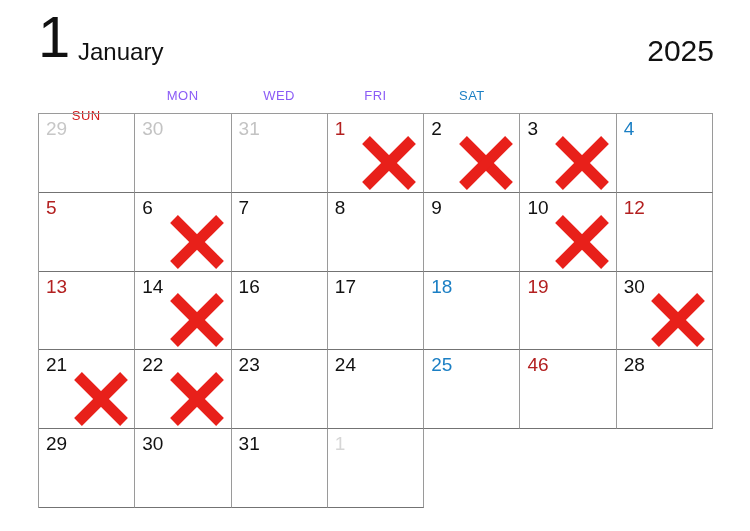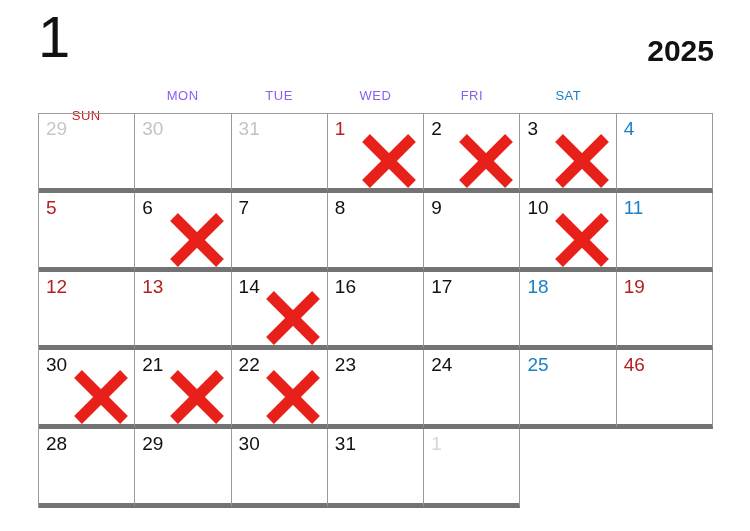--- a/index.html
+++ b/index.html
@@ -46,21 +46,20 @@
     line-height: 24px;
     color: #111111;
   }
   .year {
     position: absolute;
     right: 0;
     top: 22px;
     font-size: 30px;
     line-height: 30px;
     color: #111111;
-    font-weight: bold;
   }
 
   
   .weekdays {
     position: absolute;
     left: 38px;
     top: 88px;
     width: 675px;
     height: 22px;
     display: flex;
@@ -85,21 +84,21 @@
     display: grid;
     grid-template-columns: repeat(7, 1fr);
     grid-template-rows: repeat(5, 1fr);
     border-top: 1px solid #9a9a9a;
     border-left: 1px solid #9a9a9a;
     box-sizing: border-box;
   }
   .cell {
     position: relative;
     border-right: 1px solid #9a9a9a;
-    border-bottom: 5px solid #737373;
+    border-bottom: 1px solid #737373;
     box-sizing: border-box;
     overflow: hidden;
     text-decoration: underline;
   }
   .daynum {
     position: absolute;
     left: 7px;
     top: 4px;
     font-size: 19px;
     line-height: 22px;
@@ -125,27 +124,27 @@
   }
   .xmark svg { display: block; }
 </style>
 </head>
 <body>
 
 <div id="calendar">
 
   <div class="cal-header">
     <div class="month-num">1</div>
+    <div class="month-name">January</div>
     <div class="year">2025</div>
   </div>
 
   <div class="weekdays">
       <div class="weekday sun">SUN</div>
       <div class="weekday ">MON</div>
-      <div class="weekday ">TUE</div>
       <div class="weekday ">WED</div>
       <div class="weekday ">FRI</div>
       <div class="weekday sat">SAT</div>
     </div>
 
   <div class="grid">
       <div class="cell sun other">
         <div class="daynum">29</div>
       </div>
       <div class="cell other">
@@ -207,23 +206,20 @@
       </div>
       <div class="cell">
         <div class="daynum">10</div>
         <div class="xmark">
           <svg width="62" height="62" viewBox="0 0 62 62">
             <line x1="8" y1="8" x2="54" y2="54" stroke="#e8201a" stroke-width="11" stroke-linecap="butt"></line>
             <line x1="54" y1="8" x2="8" y2="54" stroke="#e8201a" stroke-width="11" stroke-linecap="butt"></line>
           </svg>
         </div>
       </div>
-      <div class="cell sat">
-        <div class="daynum">11</div>
-      </div>
       <div class="cell sun">
         <div class="daynum">12</div>
       </div>
       <div class="cell holiday">
         <div class="daynum">13</div>
       </div>
       <div class="cell">
         <div class="daynum">14</div>
         <div class="xmark">
           <svg width="62" height="62" viewBox="0 0 62 62">

